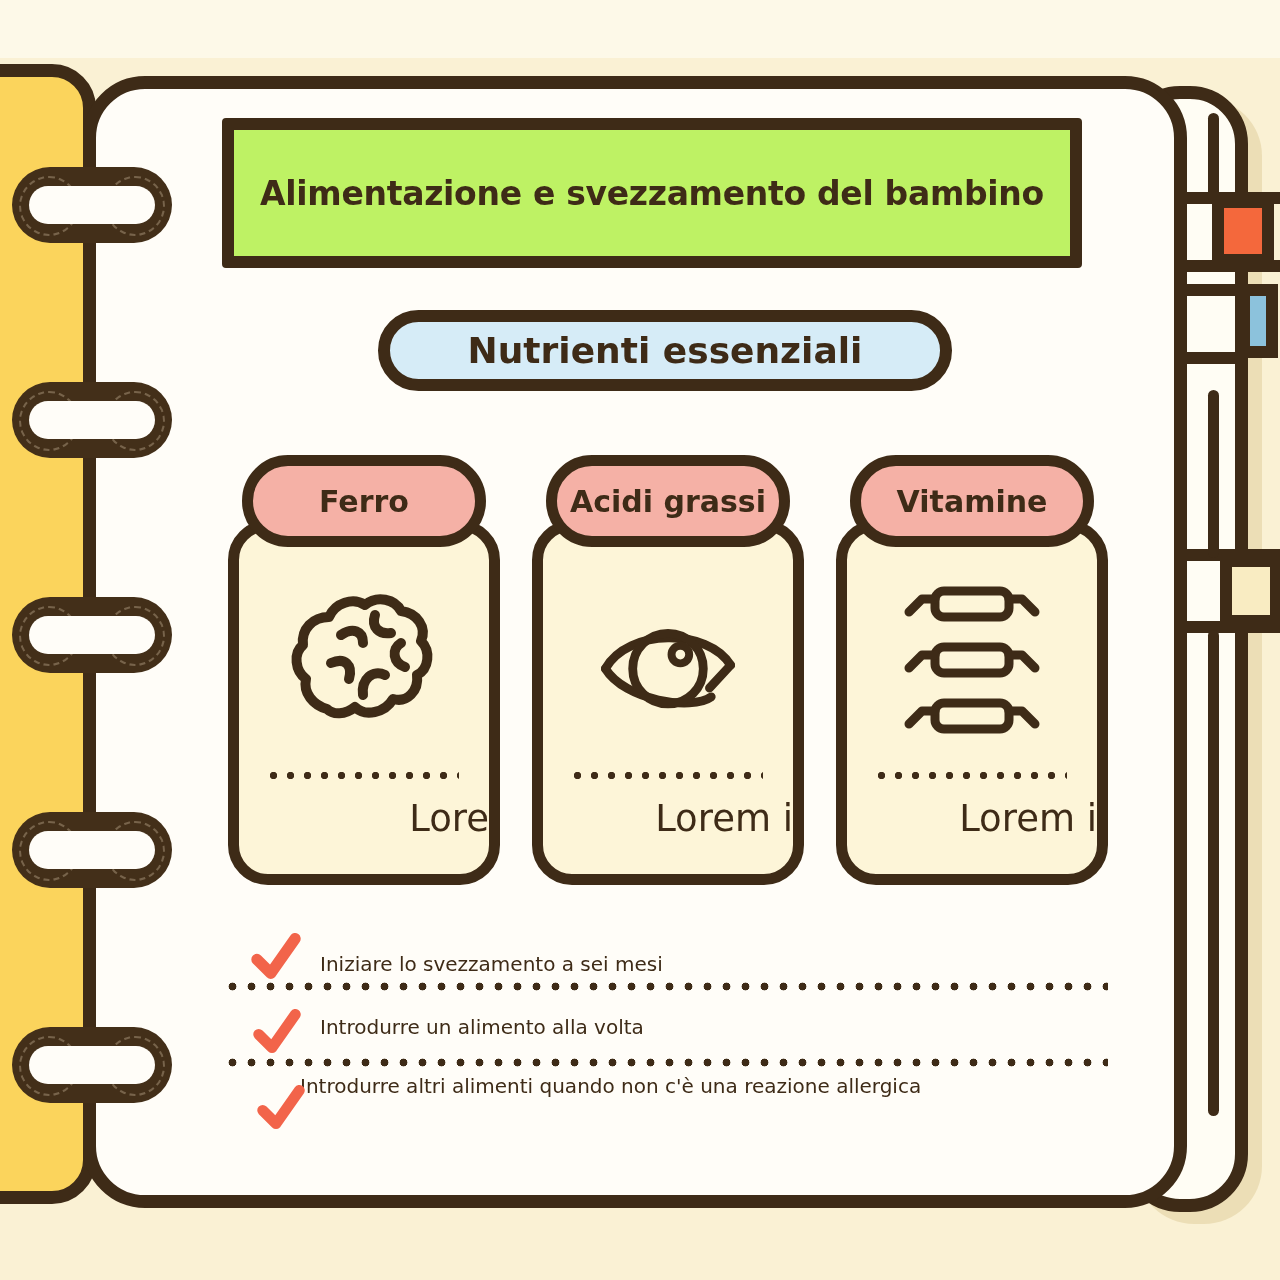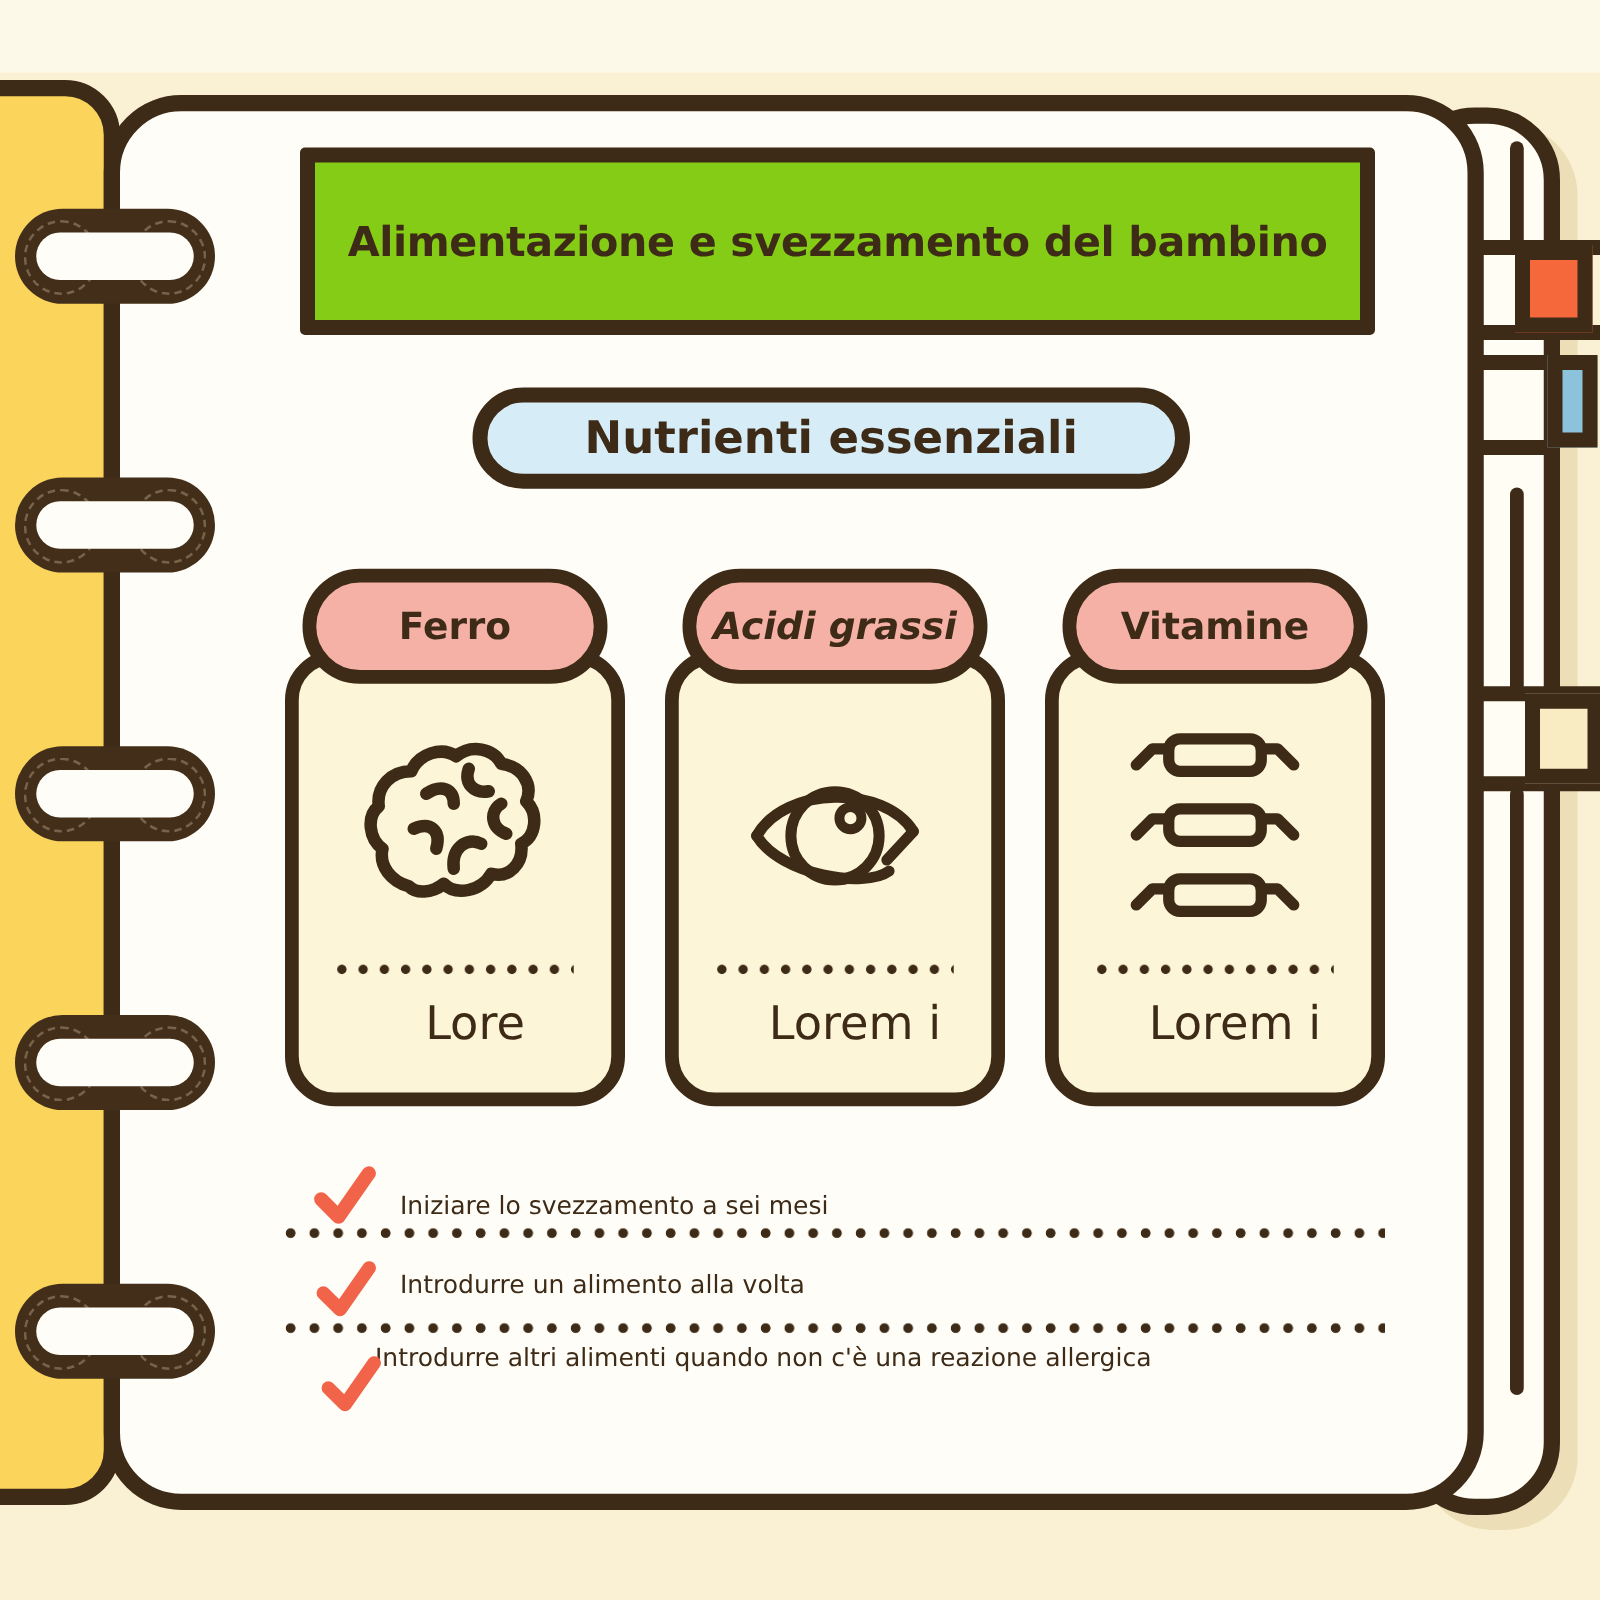--- a/index.html
+++ b/index.html
@@ -24,36 +24,36 @@
   
   .page{left:83px;top:76px;width:1104px;height:1132px;background:#fffdf8;
     border:13px solid #3e2b17;border-radius:62px;z-index:3;}
   
   .ring{left:12px;width:160px;height:76px;z-index:5;}
   .ring .band{position:absolute;left:0;top:0;width:160px;height:76px;background:#432f19;border-radius:38px;}
   .ring .d1,.ring .d2{position:absolute;top:9px;width:56px;height:56px;border:2px dashed rgba(255,238,205,.28);border-radius:50%;}
   .ring .d1{left:7px;} .ring .d2{right:7px;}
   .ring .hole{position:absolute;left:17px;top:19px;width:126px;height:38px;background:#fffdf8;border-radius:19px;}
   
-  .title-box{left:240px;top:118px;width:860px;height:150px;background:#84cc16;
+  .title-box{left:222px;top:118px;width:860px;height:150px;background:#bef264;
     border:12px solid #3e2b17;border-radius:4px;display:flex;align-items:center;justify-content:center;z-index:4;}
   .title-box span{font-weight:700;font-size:33px;letter-spacing:-0.3px;white-space:nowrap;}
   .subtitle-pill{left:378px;top:310px;width:574px;height:81px;background:#d6ecf7;
     border:12px solid #3e2b17;border-radius:58px;display:flex;align-items:center;justify-content:center;z-index:4;}
   .subtitle-pill span{font-weight:700;font-size:36px;}
   
   .card{top:520px;width:272px;height:365px;background:#fdf5d8;
     border:11px solid #3e2b17;border-radius:40px;z-index:4;}
   .card-label{top:455px;width:244px;height:92px;background:#f5b1a6;
     border:11px solid #3e2b17;border-radius:46px;display:flex;align-items:center;justify-content:center;z-index:5;}
   .card-label span{font-weight:700;font-size:30px;white-space:nowrap;}
   .card .icon-wrap{position:absolute;left:0;top:60px;width:100%;display:flex;justify-content:center;}
   .card .dots{position:absolute;top:240px;left:30px;width:190px;height:9px;
     background:radial-gradient(circle at 4.5px 4.5px,#3e2b17 3.4px,transparent 4px) left center/17px 9px repeat-x;}
-  .card .caption{position:absolute;top:266px;left:0;width:100%;text-align:center;font-size:37px;margin-left:16px;}
+  .card .caption{position:absolute;top:266px;left:0;width:100%;text-align:right;font-size:37px;}
   
   .check-text{z-index:4;font-size:20px;white-space:nowrap;}
   .check-ic{z-index:4;}
   .dline{height:9px;z-index:4;
     background:radial-gradient(circle at 4.5px 4.5px,#3e2b17 3.6px,transparent 4.2px) left center/19px 9px repeat-x;}
   svg{display:block;}
 </style>
 </head>
 <body>
 
@@ -140,21 +140,21 @@
       <path d="M14,78 C40,32 130,32 156,74"></path>
       <path d="M156,74 L132,100"></path>
       <path d="M14,78 C36,114 112,126 134,110"></path>
       <circle cx="85" cy="78" r="40"></circle>
       <circle cx="99" cy="62" r="10" stroke-width="9"></circle>
     </svg>
   </div>
   <div class="dots"></div>
   <div class="caption">Lorem i</div>
 </div>
-<div class="abs card-label" style="left:546px;font-style:italic;">
+<div class="abs card-label" style="left:546px;">
   <span>Acidi grassi</span>
 </div>
 
 <div class="abs card" style="left:836px;">
   <div class="icon-wrap" style="top:52px;">
     <svg width="150" height="170" viewBox="0 0 150 170" fill="none" stroke="#3e2b17" stroke-width="9" stroke-linecap="round" stroke-linejoin="round">
       <rect x="38" y="8" width="74" height="26" rx="9"></rect>
       <path d="M38,16 h-13 l-13,13"></path>
         <path d="M112,16 h13 l13,13"></path>
       <rect x="38" y="64" width="74" height="26" rx="9"></rect>

